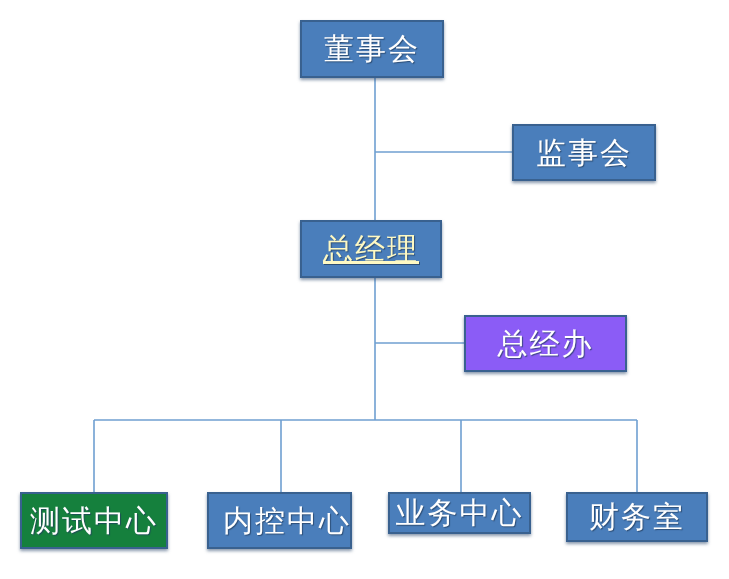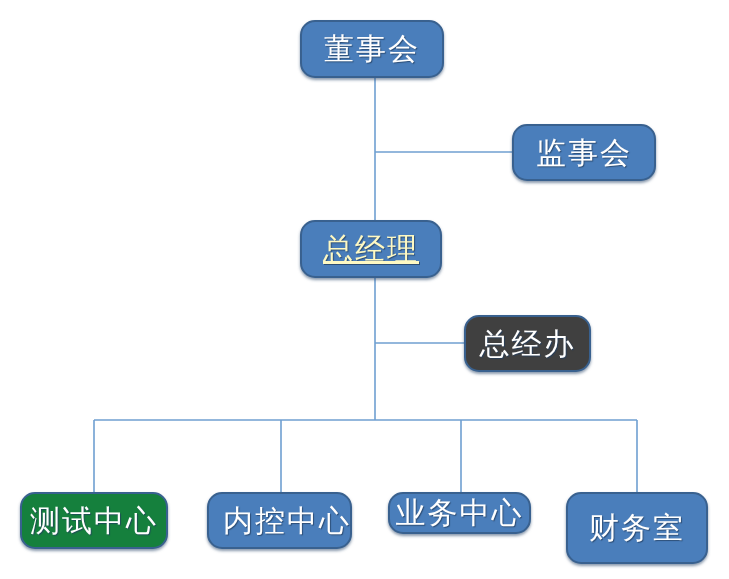--- a/index.html
+++ b/index.html
@@ -24,21 +24,21 @@
     left: 0;
     top: 0;
     width: 729px;
     height: 579px;
   }
   .node {
     position: absolute;
     box-sizing: border-box;
     background-color: #4a7ebb;
     border: 2px solid #39618f;
-    border-radius: 15px;
+    border-radius: 0;
     display: flex;
     align-items: center;
     justify-content: center;
     box-shadow: 0 2px 3px rgba(40, 70, 105, 0.55);
   }
   .node-label {
     color: #ffffff;
     font-size: 30px;
     line-height: 1;
     letter-spacing: 2px;
@@ -77,33 +77,33 @@
   </div>
 
   <div class="node" id="node-supervisors" style="left: 512px; top: 124px; width: 144px; height: 57px; background-color: rgb(74, 126, 187); border-color: rgb(57, 97, 143); justify-content: center;">
     <span class="node-label" style="color: rgb(255, 255, 255);">监事会</span>
   </div>
 
   <div class="node" id="node-general-manager" style="left: 300px; top: 220px; width: 142px; height: 58px; background-color: rgb(74, 126, 187); border-color: rgb(57, 97, 143);">
     <span class="node-label" style="color: #fef9c3; text-decoration: underline;">总经理</span>
   </div>
 
-  <div class="node" id="node-gm-office" style="left: 464px; top: 315px; width: 127px; height: 57px; background-color: #404040; border-color: rgb(57, 97, 143);">
+  <div class="node" id="node-gm-office" style="left: 464px; top: 315px; width: 163px; height: 57px; background-color: #8b5cf6; border-color: rgb(57, 97, 143);">
     <span class="node-label" style="color: rgb(255, 255, 255);">总经办</span>
   </div>
 
   <div class="node" id="node-testing-center" style="left: 20px; top: 492px; width: 148px; height: 57px; background-color: #15803d; border-color: rgb(57, 97, 143);">
     <span class="node-label" style="color: rgb(255, 255, 255);">测试中心</span>
   </div>
 
   <div class="node" id="node-internal-control" style="left: 207px; top: 492px; width: 145px; height: 57px; background-color: rgb(74, 126, 187); border-color: rgb(57, 97, 143); padding-left: 15px;">
     <span class="node-label" style="color: rgb(255, 255, 255);">内控中心</span>
   </div>
 
   <div class="node" id="node-business-center" style="left: 388px; top: 492px; width: 143px; height: 42px; background-color: rgb(74, 126, 187); border-color: rgb(57, 97, 143);">
     <span class="node-label" style="color: rgb(255, 255, 255);">业务中心</span>
   </div>
 
-  <div class="node" id="node-finance-office" style="left: 566px; top: 492px; width: 142px; height: 72px; background-color: rgb(74, 126, 187); border-color: rgb(57, 97, 143);">
+  <div class="node" id="node-finance-office" style="left: 566px; top: 492px; width: 142px; height: 50px; background-color: rgb(74, 126, 187); border-color: rgb(57, 97, 143);">
     <span class="node-label" style="color: rgb(255, 255, 255);">财务室</span>
   </div>
 
 </div>
 
 </body></html>

